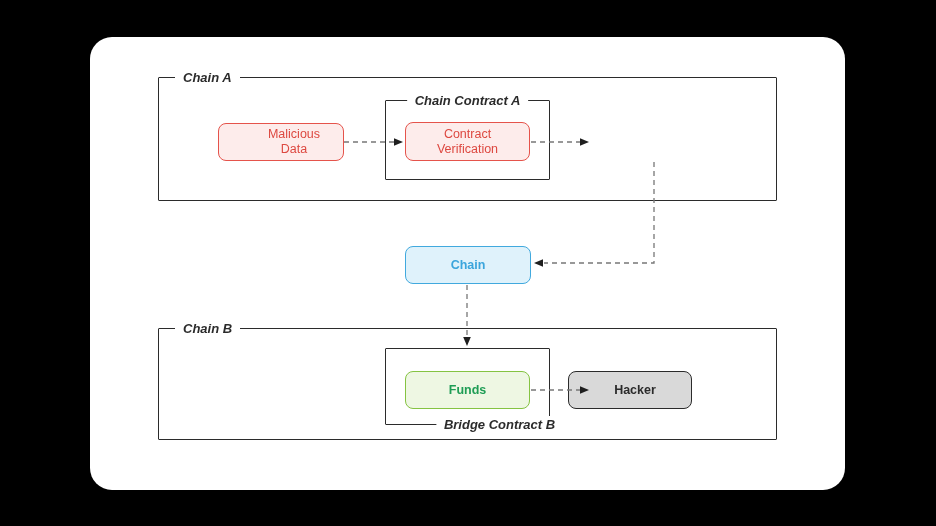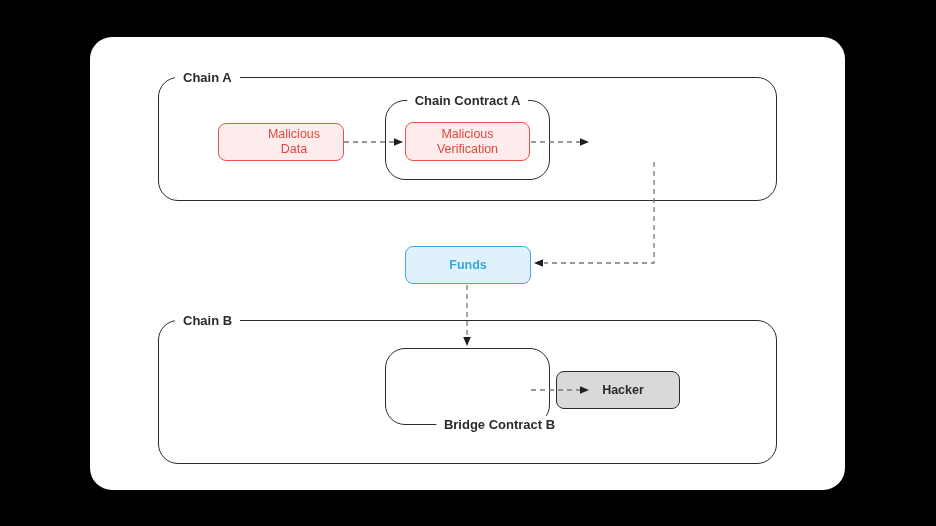--- a/index.html
+++ b/index.html
@@ -14,22 +14,23 @@
   .card {
     position: absolute;
     left: 90px; top: 37px;
     width: 755px; height: 453px;
     background: var(--card-bg, #ffffff);
     border-radius: 22px;
   }
   .container {
     position: absolute;
     border: 1.6px solid var(--outline, #2b2b2b);
-    border-radius: 20px;
+    border-radius: 1px;
     box-sizing: border-box;
+    font-style: italic;
   }
   .container-label {
     position: absolute;
     top: -9px;
     font-weight: bold;
     font-size: 13px;
     line-height: 17px;
     color: var(--outline, #2b2b2b);
     background: var(--card-bg, #ffffff);
     padding: 0 8px;
@@ -73,25 +74,25 @@
     border: 1.5px solid var(--gray-border, #2b2b2b);
     color: var(--gray-text, #2b2b2b);
     font-weight: bold;
   }
   
   .n-malicious { left: 218px; top: 123px; width: 126px; height: 38px; padding-left: 36px; }
   .n-defective { left: 405px; top: 122px; width: 125px; height: 39px; }
   .n-proof     { left: 592px; top: 122px; width: 125px; height: 39px; }
   .n-bridge    { left: 405px; top: 246px; width: 126px; height: 38px; }
   .n-funds     { left: 405px; top: 371px; width: 125px; height: 38px; }
-  .n-hacker    { left: 556px; top: 371px; width: 124px; height: 38px; padding-left: 20px; }
+  .n-hacker    { left: 568px; top: 371px; width: 124px; height: 38px; padding-left: 20px; }
   
   .c-chain-a { left: 158px; top:  77px; width: 619px; height: 124px; }
   .c-bca     { left: 385px; top: 100px; width: 165px; height:  80px; }
-  .c-chain-b { left: 158px; top: 320px; width: 619px; height: 144px; }
+  .c-chain-b { left: 158px; top: 328px; width: 619px; height: 112px; }
   .c-bcb     { left: 385px; top: 348px; width: 165px; height:  77px; }
   svg.wires {
     position: absolute;
     left: 0; top: 0;
     width: 936px; height: 526px;
     pointer-events: none;
   }
   svg.wires .dash {
     fill: none;
     stroke: var(--connector, #777777);
@@ -117,25 +118,26 @@
   <div class="container c-chain-b">
     <span class="container-label label-left">Chain B</span>
   </div>
 
   <div class="container c-bcb">
     <span class="container-label label-center label-bottom">Bridge Contract B</span>
   </div>
 
   <div class="node red n-malicious">Malicious Data</div>
 
-  <div class="node red n-defective">Malicious Verification</div>
+  <div class="node red n-defective">Contract Verification</div>
 
 
-  <div class="node blue n-bridge">Funds</div>
+  <div class="node blue n-bridge">Chain</div>
 
+  <div class="node green n-funds">Funds</div>
 
   <div class="node gray n-hacker">Hacker</div>
 
   <svg class="wires" viewBox="0 0 936 526" xmlns="http://www.w3.org/2000/svg">
     <g>
       <line class="dash" x1="344" y1="142" x2="394" y2="142"></line>
       <polygon class="head" points="403,142 394,138.2 394,145.8"></polygon>
     </g>
     <g>
       <line class="dash" x1="531" y1="142" x2="580" y2="142"></line>

